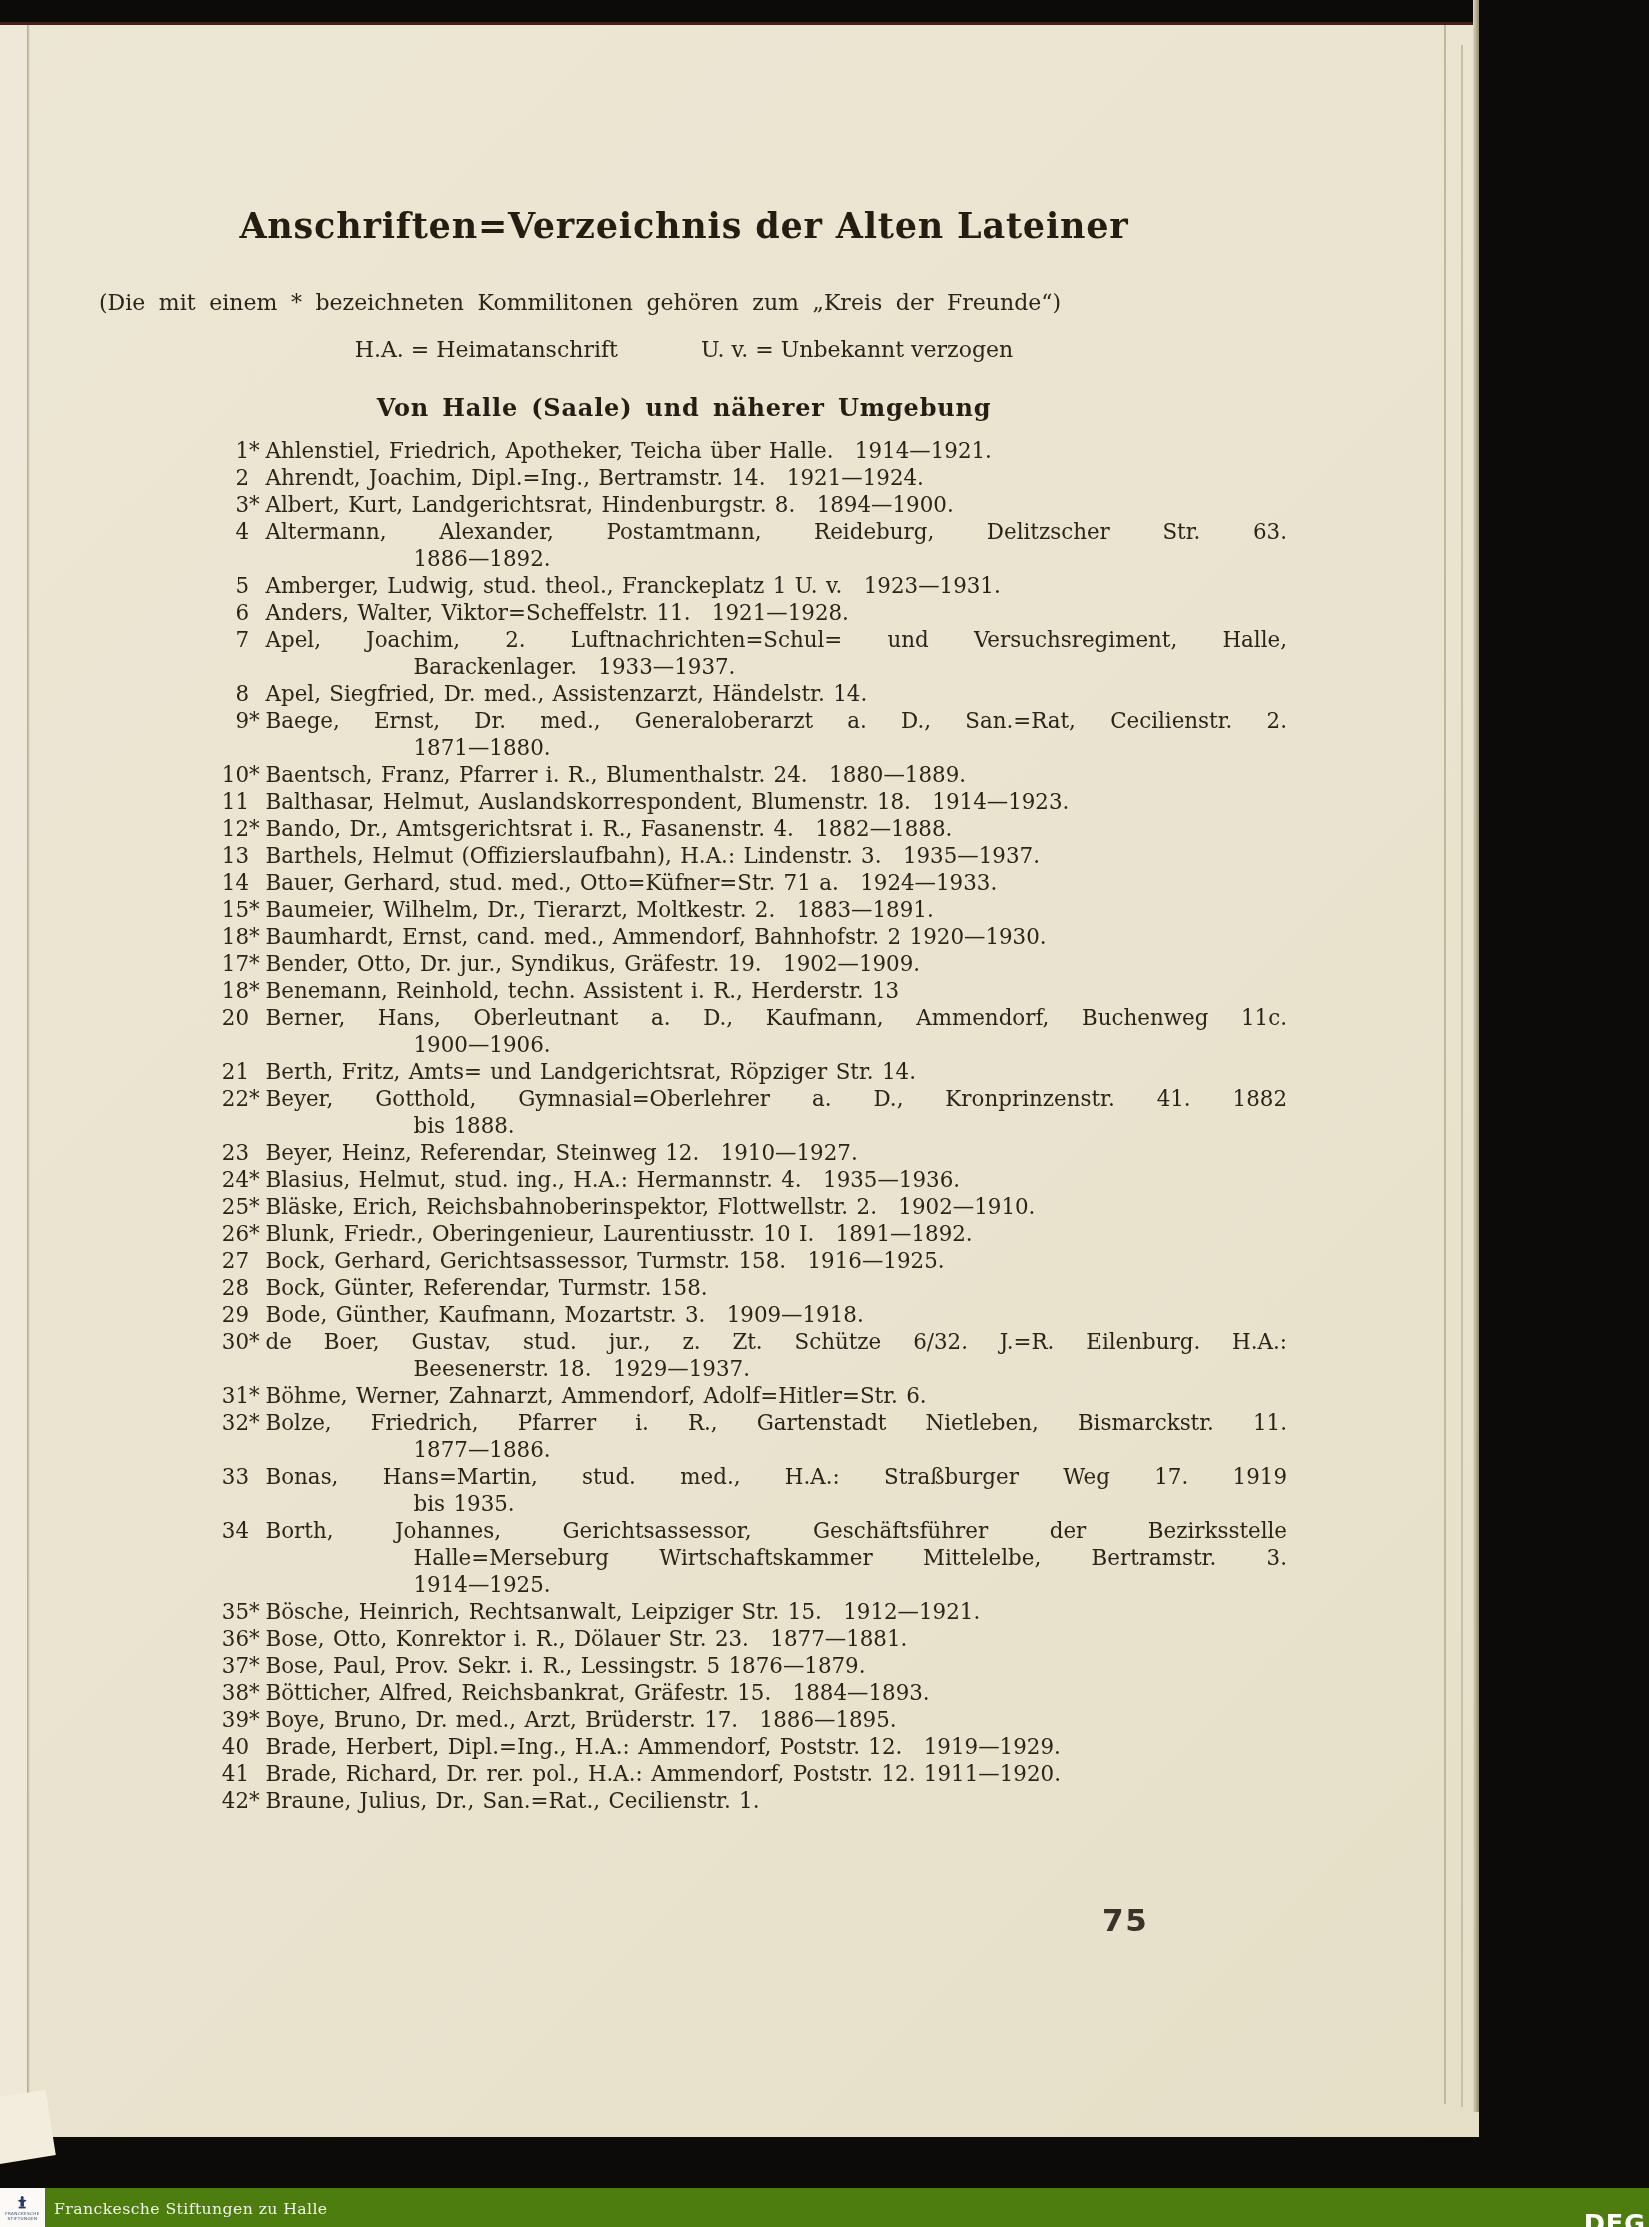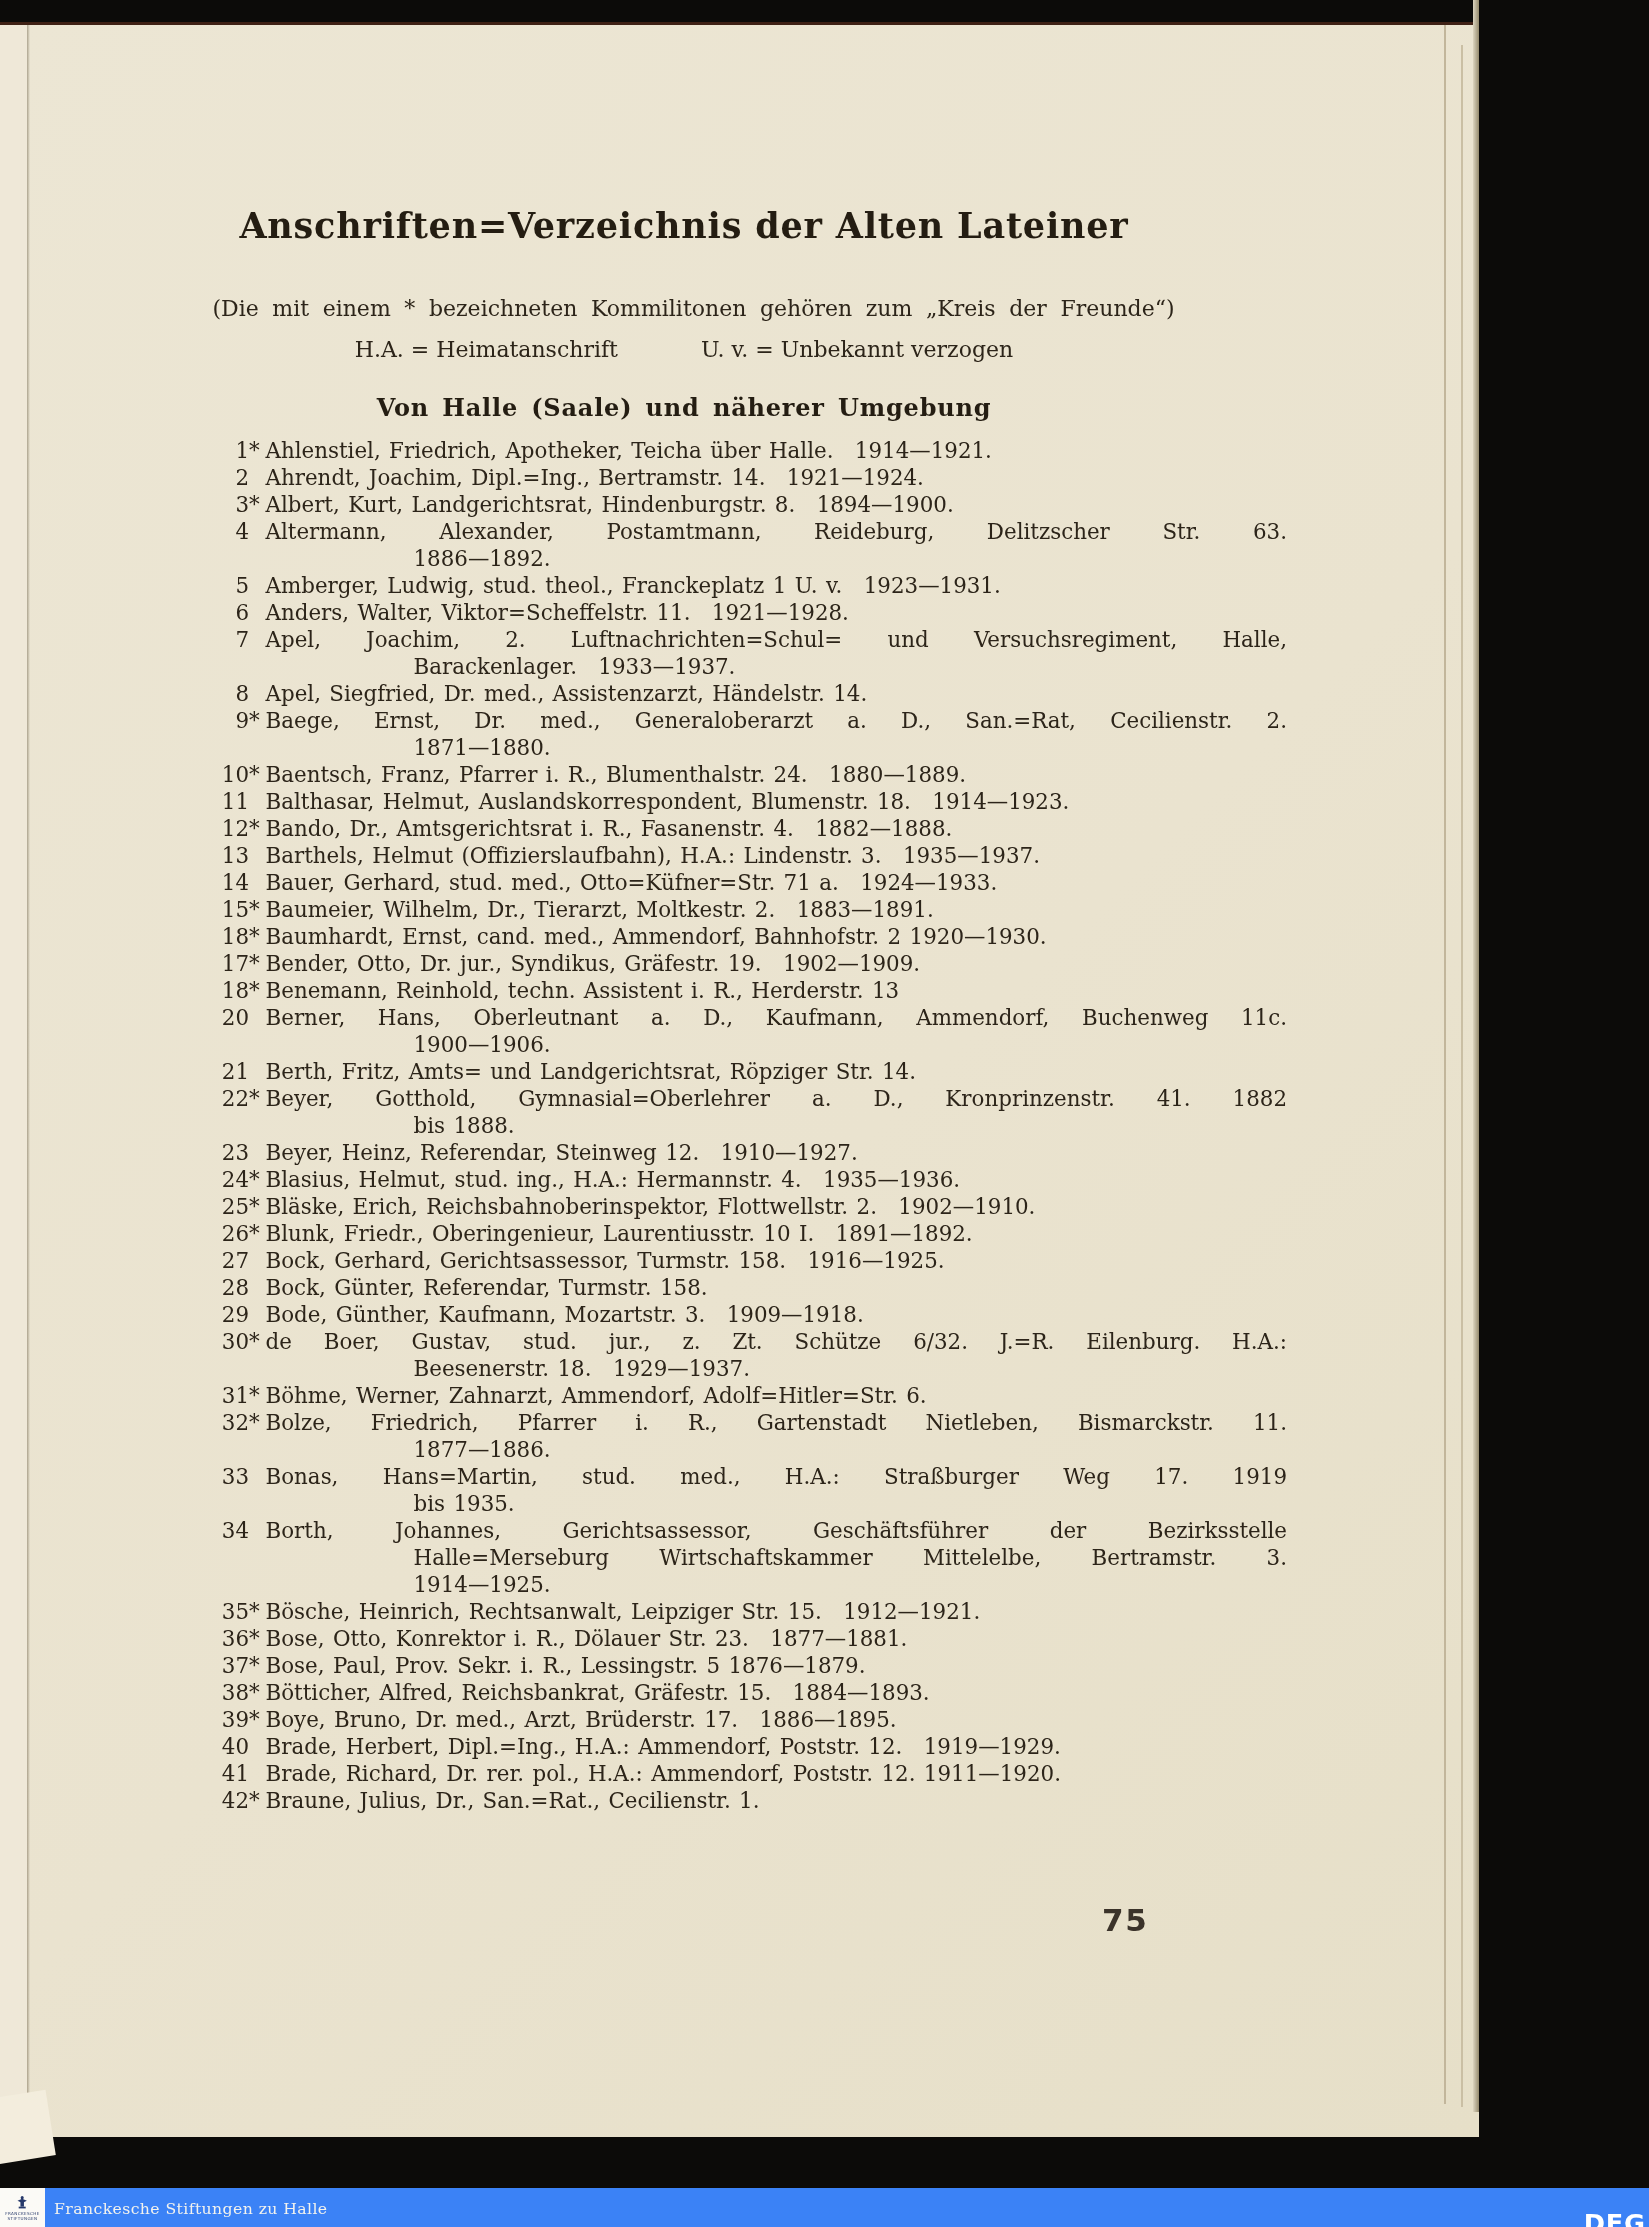--- a/index.html
+++ b/index.html
@@ -20,22 +20,22 @@
   .edge-line-1 { position:absolute; left:1444px; top:25px; width:1.6px; height:2079px; background:#c2b69b; }
   .edge-line-2 { position:absolute; left:1461px; top:45px; width:1.6px; height:2062px; background:#cabfa4; }
   .edge-shadow { position:absolute; left:1473px; top:0; width:5.8px; height:2112px;
     background:linear-gradient(to right,#ddd5bf,#948a6d); }
   .corner-tab { position:absolute; left:-6.6px; top:2094px; width:58px; height:66px;
     background:#f3eddd; transform:rotate(-9deg); }
 
   
   .doc-title { position:absolute; left:148px; top:205px; width:1072px; text-align:center;
     font-size:35px; font-weight:bold; letter-spacing:0.8px; color:#241d12; }
-  .doc-note { position:absolute; left:108px; top:290px; width:1171px; text-align:center;
-    font-size:22px; word-spacing:6.6px; color:#2c2419;margin-top:6px; }
+  .doc-note { position:absolute; left:99px; top:290px; width:1171px; text-align:left;
+    font-size:22px; word-spacing:6.6px; color:#2c2419; }
   .doc-legend { position:absolute; left:148px; top:337px; width:1072px; text-align:center;
     font-size:22px; color:#2c2419; }
   .doc-legend .uv { margin-left:76px; }
   .doc-section { position:absolute; left:148px; top:393px; width:1072px; text-align:center;
     font-size:24px; font-weight:bold; letter-spacing:0.8px; word-spacing:4.1px; color:#241d12; }
 
   
   .entries { position:absolute; left:190px; top:437px; width:1097px;
     font-size:21.4px; line-height:27px; word-spacing:1.6px; }
   .entry { display:flex; align-items:flex-start; }
@@ -44,21 +44,21 @@
   .entry .lines { flex:1 1 auto; min-width:0; }
   .line { text-align:left; }
   .line.fill { text-align:justify; text-align-last:justify; }
   .line.cont { padding-left:148px; }
 
   .page-number { position:absolute; left:1102px; top:1902px; width:91px;
     font-family:"DejaVu Sans", sans-serif; font-size:31px; font-weight:600;
     letter-spacing:1.6px; color:#3b332a; }
 
   
-  .footer-bar { position:absolute; left:0; top:2188px; width:1650px; height:40px; background:#3b82f6; }
+  .footer-bar { position:absolute; left:0; top:2188px; width:1650px; height:40px; background:#4d7c0f; }
   .logo-box { position:absolute; left:0; top:0; width:45px; height:40px; background:#fbfaf6;
     display:flex; flex-direction:column; align-items:center; justify-content:center; }
   .logo-box svg { width:12.4px; height:14px; display:block; }
   .logo-caption { font-family:"DejaVu Sans", sans-serif; font-size:4.1px; line-height:5px;
     color:#27396b; letter-spacing:0.4px; text-align:center; margin-top:1.6px; }
   .institution { position:absolute; left:54px; top:0; height:40px; display:flex; align-items:center;
     font-family:"DejaVu Serif", serif; font-size:15.7px; color:#f2f2ee; letter-spacing:0.4px; }
   .dfg { position:absolute; right:4.1px; top:8px; height:53px; display:flex; align-items:center;
     font-family:"DejaVu Sans", sans-serif; font-size:25.6px; font-weight:bold; color:#ffffff;
     letter-spacing:0.8px; }

